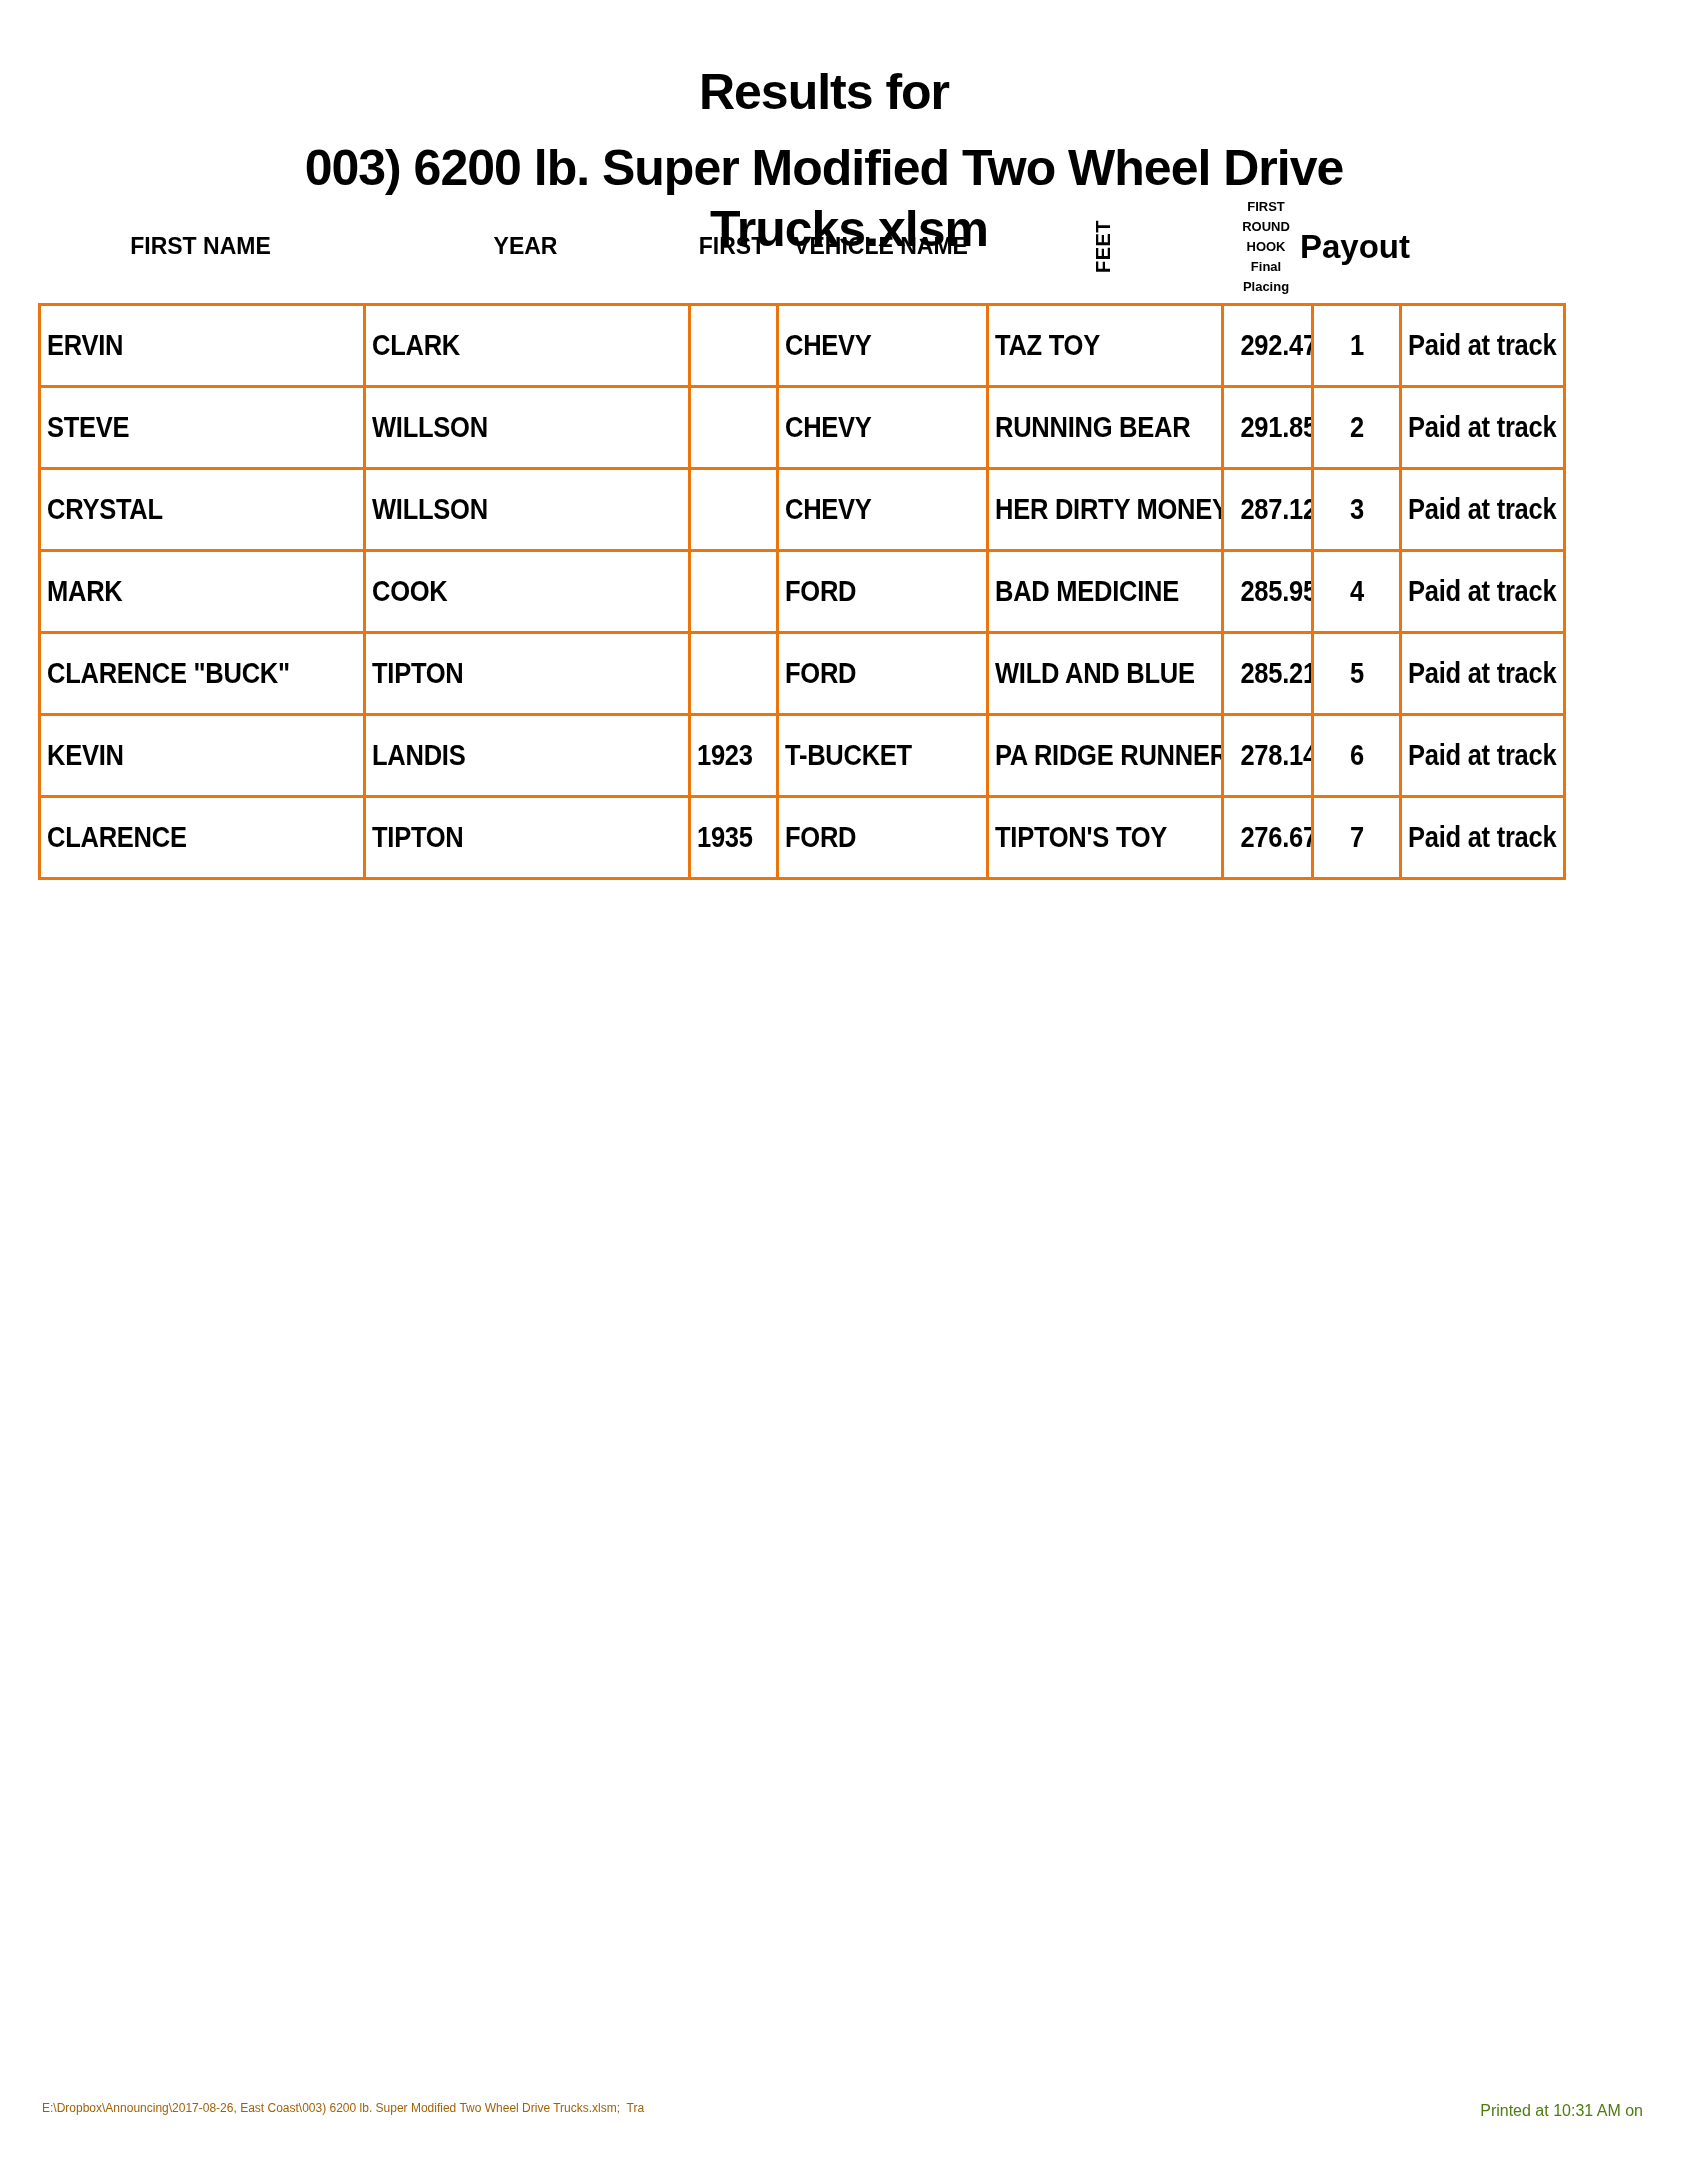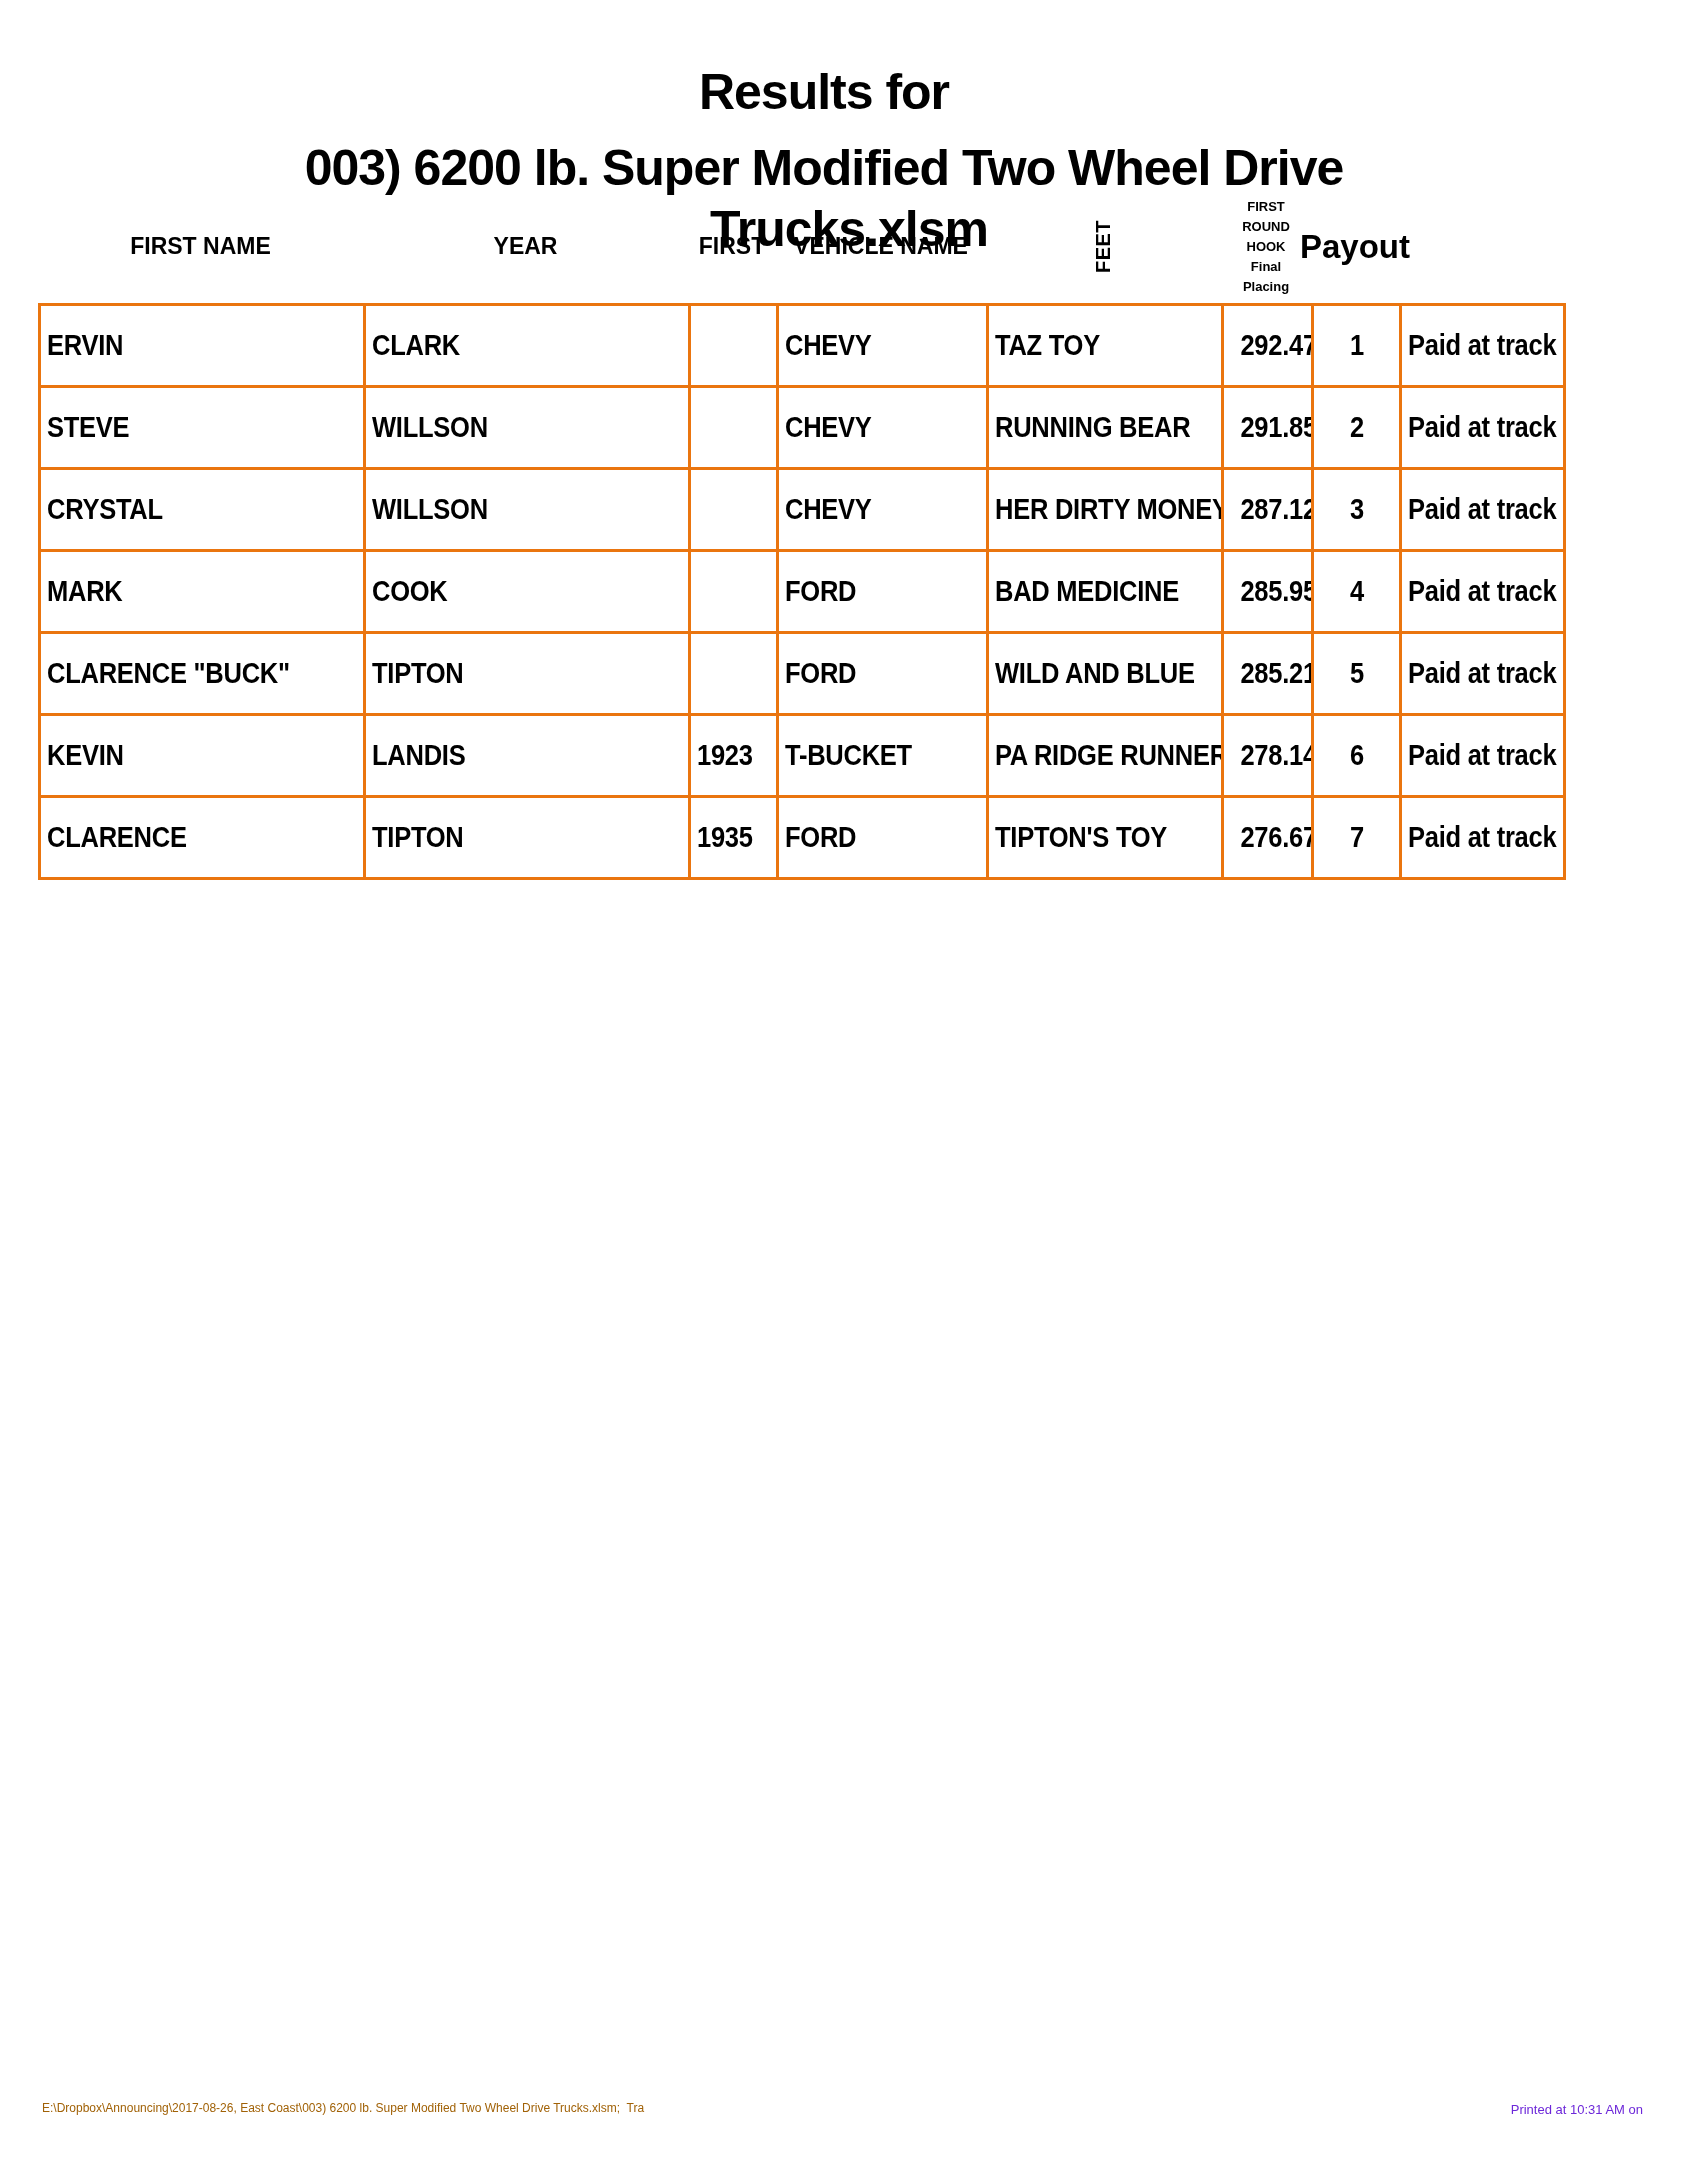--- a/index.html
+++ b/index.html
@@ -31,21 +31,21 @@
     border:3px solid #EA750F;height:55px;padding:12px 6px;
     font-weight:bold;font-size:29px;overflow:hidden;white-space:nowrap;vertical-align:middle;
   }
   td .t{display:inline-block;transform:scaleX(0.88);transform-origin:0 50%;letter-spacing:-0.3px;}
   td.num{text-align:right;}
   td.num .t{transform-origin:100% 50%;}
   td.ctr{text-align:center;}
   td.ctr .t{transform-origin:50% 50%;}
   
   .footer-left{position:absolute;left:42px;top:2101px;font-size:12px;color:#a16207;white-space:pre;}
-  .footer-right{position:absolute;right:40px;top:2102px;font-size:13px;color:#6d28d9;white-space:pre;}
+  .footer-right{position:absolute;right:40px;top:2102px;font-size:16px;color:#4d7c0f;white-space:pre;}
 </style>
 </head>
 <body>
 
 <div class="page">
 
   <div class="title-block">
     <div class="title-line t1">Results for</div>
     <div class="title-line t2">003) 6200 lb. Super Modified Two Wheel Drive</div>
     <div class="title-line t3">Trucks.xlsm</div>

